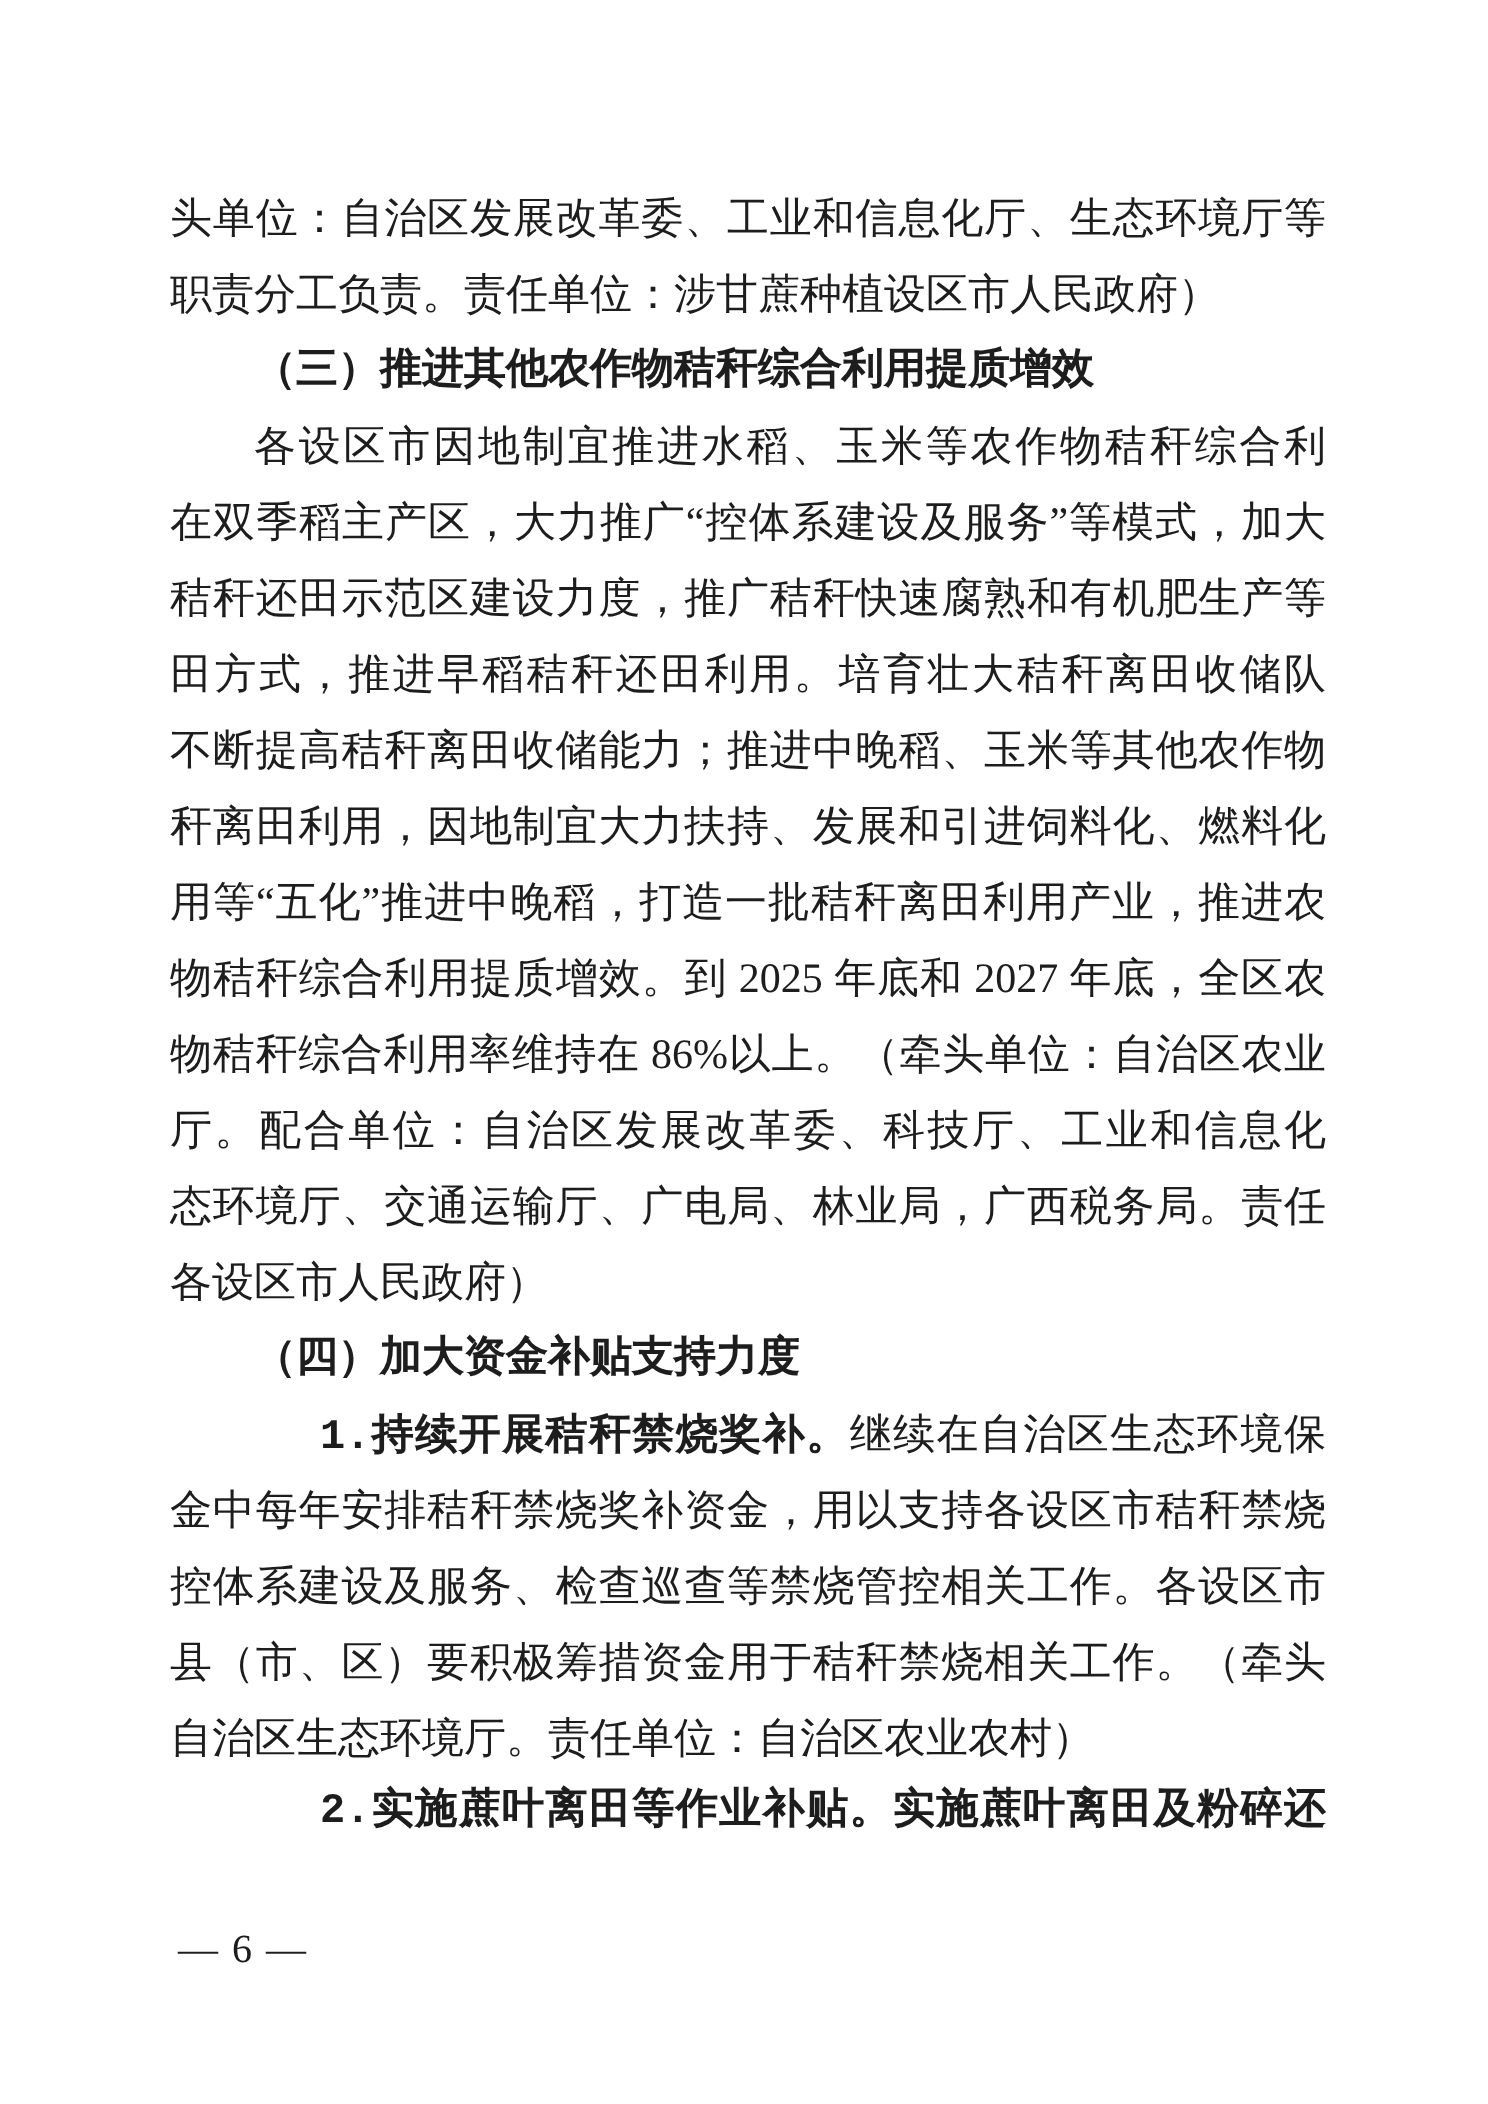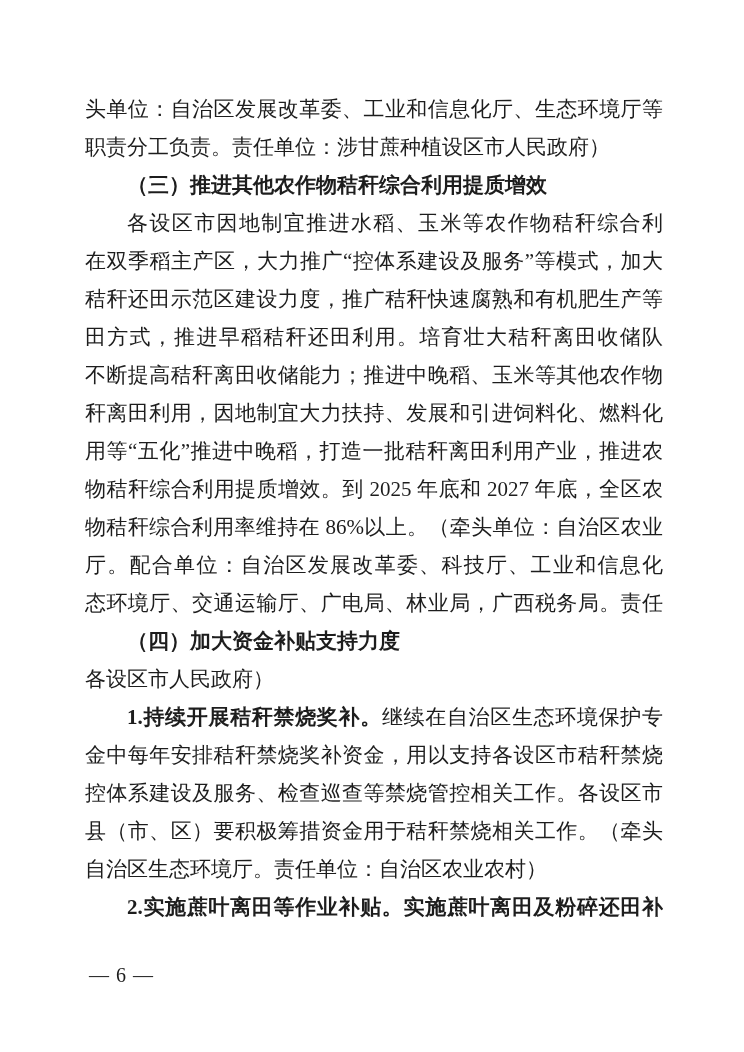--- a/index.html
+++ b/index.html
@@ -19,21 +19,22 @@
     white-space:nowrap;
   }
   .line.j{ text-align-last:justify; white-space:normal; }
   .line.indent{ text-indent:2em; }
   .line.heading{
     font-weight:700;
     font-family:Liberation Sans, sans-serif;
   }
   .bold{
     font-weight:700;
-    font-family:Liberation Serif, serif;
+    font-family:Liberation Mono, monospace;
+    margin-left:33px;
   }
   .page-number{
     position:absolute;left:89px;top:962px;
     font-size:20px;line-height:26px;letter-spacing:1px;
     color:#1d1d1d;
   }
 </style>
 </head>
 <body>
 
@@ -48,23 +49,23 @@
   <div class="line j">在双季稻主产区，大力推广“控体系建设及服务”等模式，加大</div>
   <div class="line j">秸秆还田示范区建设力度，推广秸秆快速腐熟和有机肥生产等还</div>
   <div class="line j">田方式，推进早稻秸秆还田利用。培育壮大秸秆离田收储队伍，</div>
   <div class="line j">不断提高秸秆离田收储能力；推进中晚稻、玉米等其他农作物秸</div>
   <div class="line j">秆离田利用，因地制宜大力扶持、发展和引进饲料化、燃料化利</div>
   <div class="line j">用等“五化”推进中晚稻，打造一批秸秆离田利用产业，推进农作</div>
   <div class="line j">物秸秆综合利用提质增效。到 2025 年底和 2027 年底，全区农作</div>
   <div class="line j">物秸秆综合利用率维持在 86%以上。（牵头单位：自治区农业农村</div>
   <div class="line j">厅。配合单位：自治区发展改革委、科技厅、工业和信息化厅、生</div>
   <div class="line j">态环境厅、交通运输厅、广电局、林业局，广西税务局。责任单位：</div>
+  <div class="line">各设区市人民政府）</div>
+
   <div class="line heading indent">（四）加大资金补贴支持力度</div>
-
-  <div class="line">各设区市人民政府）</div>
 
   <div class="line j indent"><span class="bold">1.持续开展秸秆禁烧奖补。</span><span>继续在自治区生态环境保护专项资</span></div>
   <div class="line j">金中每年安排秸秆禁烧奖补资金，用以支持各设区市秸秆禁烧监</div>
   <div class="line j">控体系建设及服务、检查巡查等禁烧管控相关工作。各设区市及</div>
   <div class="line j">县（市、区）要积极筹措资金用于秸秆禁烧相关工作。（牵头单位：</div>
   <div class="line">自治区生态环境厅。责任单位：自治区农业农村）</div>
 
   <div class="line j indent bold">2.实施蔗叶离田等作业补贴。实施蔗叶离田及粉碎还田补贴。</div>
 
 </div>

